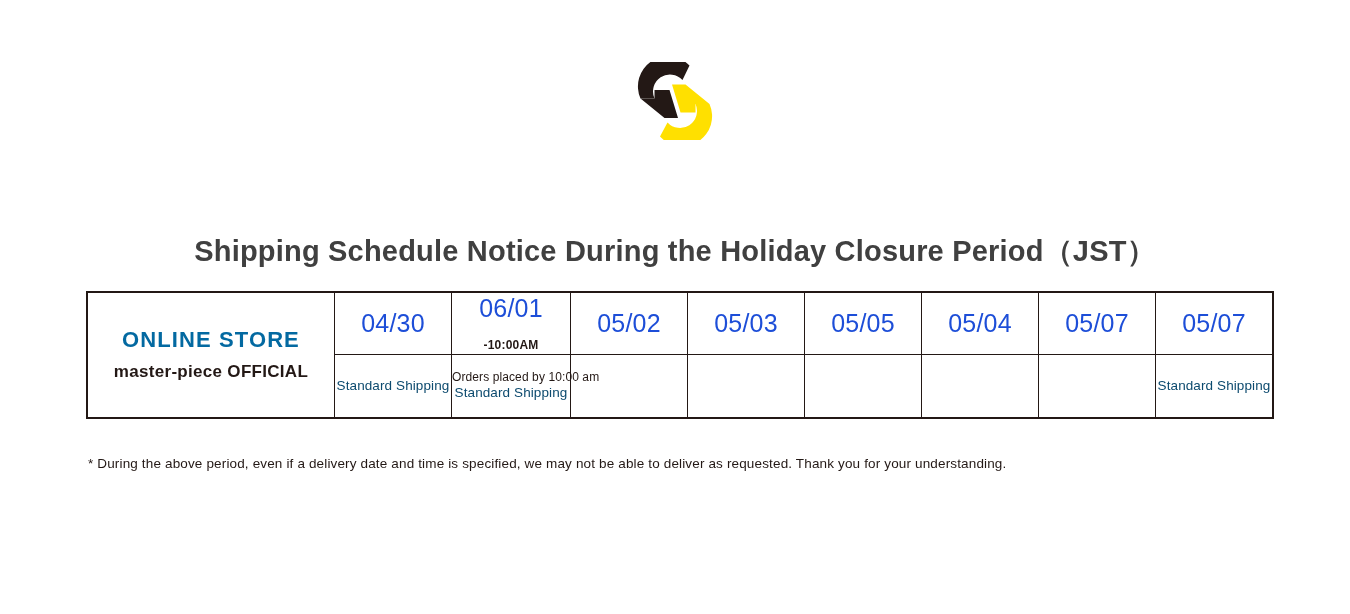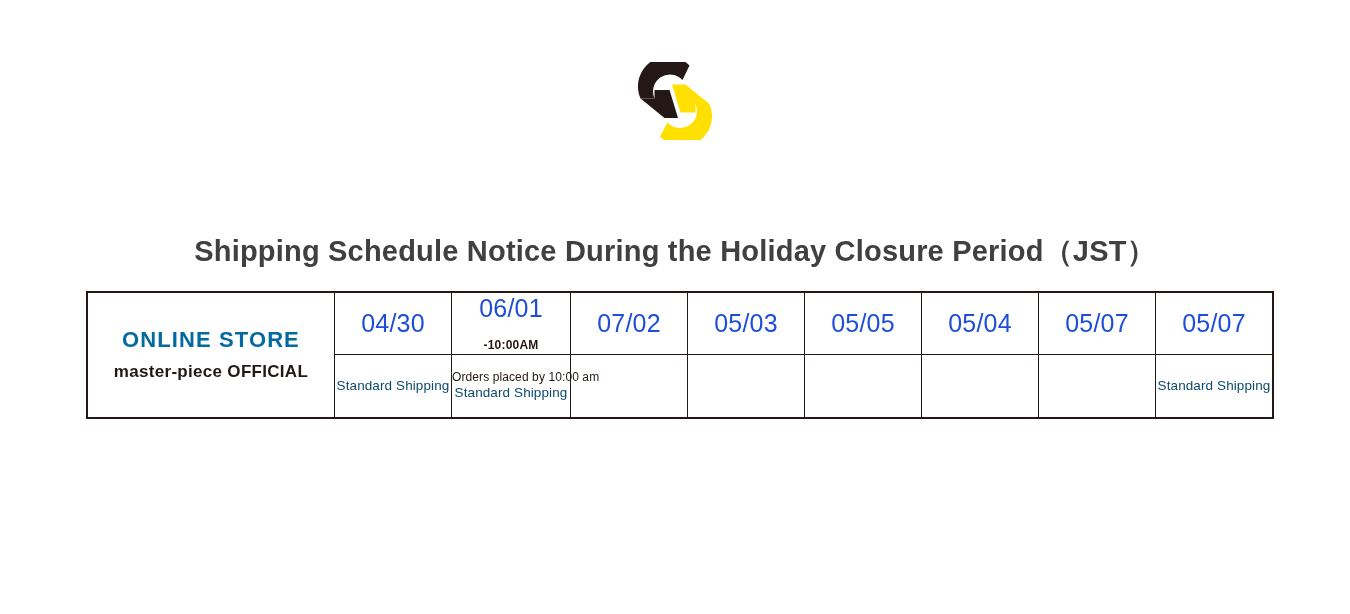--- a/index.html
+++ b/index.html
@@ -201,21 +201,21 @@
             <div class="store-sub">master-piece OFFICIAL</div>
           </td>
           <td class="col-day">
             <div class="date-label">04/30</div>
           </td>
           <td class="col-0501">
             <div class="date-label">06/01</div>
             <div class="date-sublabel">-10:00AM</div>
           </td>
           <td class="col-day">
-            <div class="date-label">07/02</div>
+            <div class="date-label">05/02</div>
           </td>
           <td class="col-day">
             <div class="date-label">05/03</div>
           </td>
           <td class="col-day">
             <div class="date-label">05/05</div>
           </td>
           <td class="col-day">
             <div class="date-label">05/04</div>
           </td>
@@ -250,14 +250,15 @@
             <div class="ship-label"></div>
           </td>
           <td>
             <div class="ship-label">Standard Shipping</div>
           </td>
         </tr>
       </tbody>
     </table>
   </div>
 
+  <div class="footnote">* During the above period, even if a delivery date and time is specified, we may not be able to deliver as requested. Thank you for your understanding.</div>
 
 </div>
 
 </body></html>

